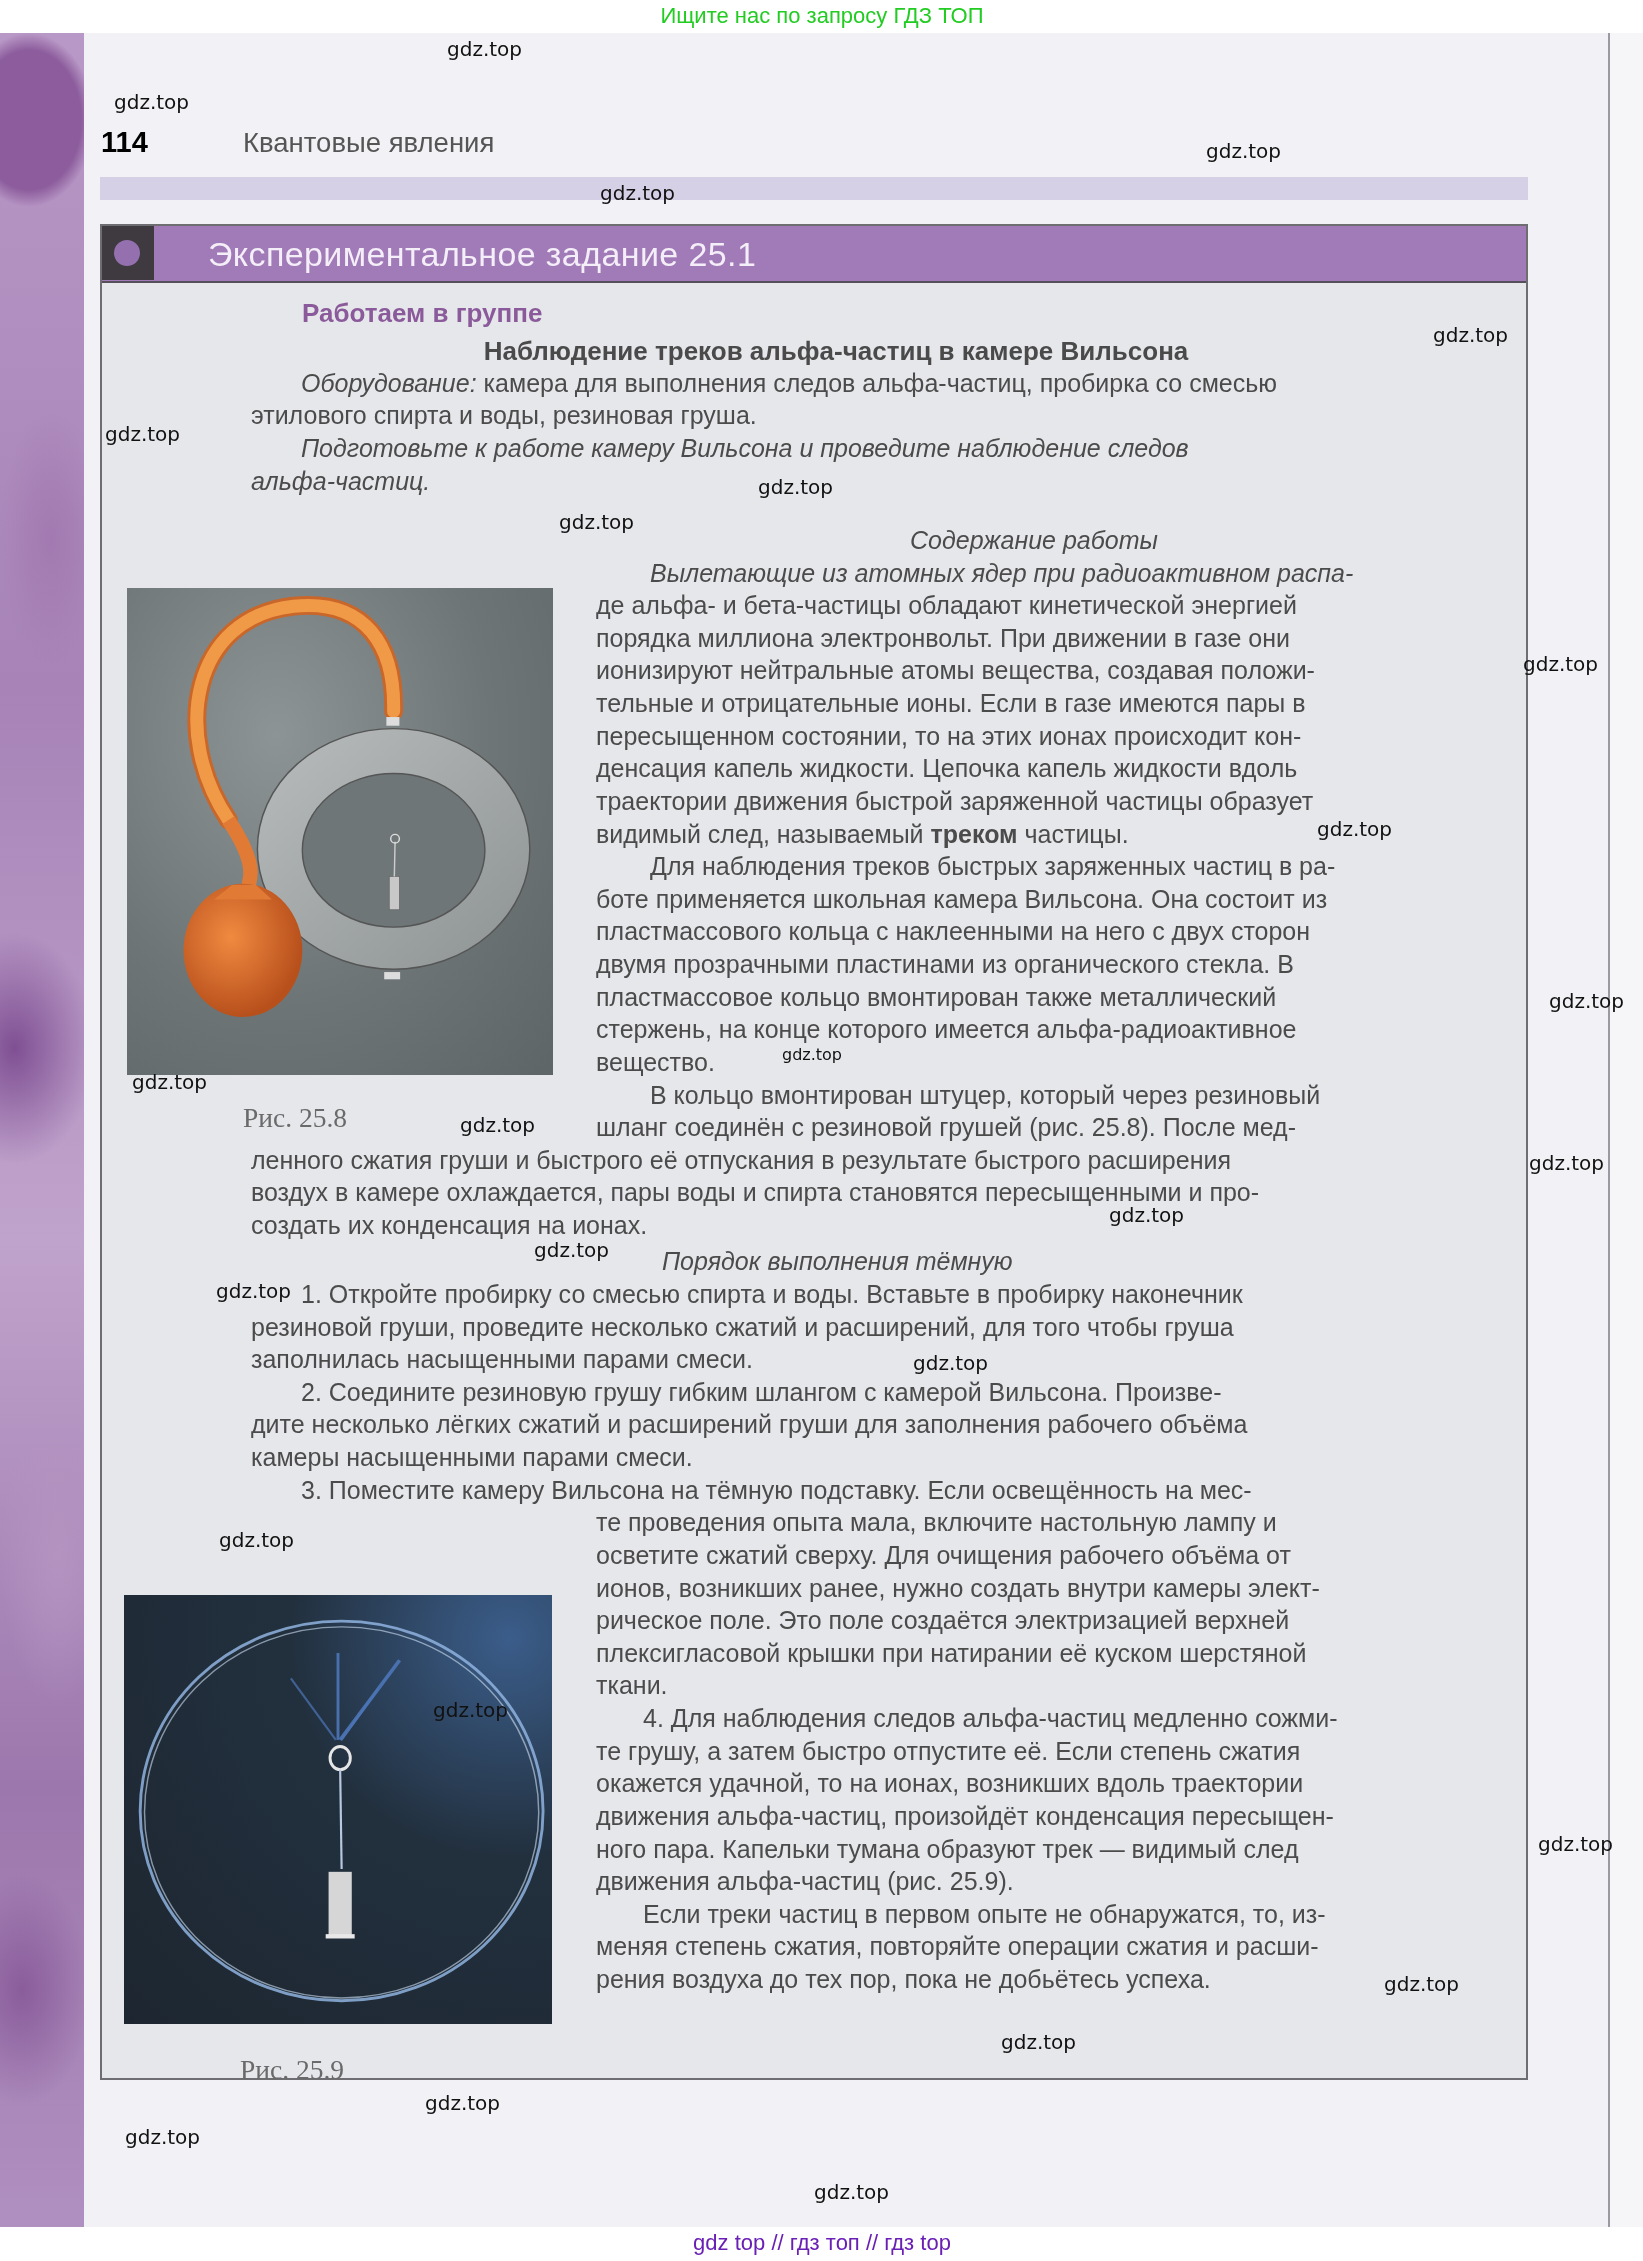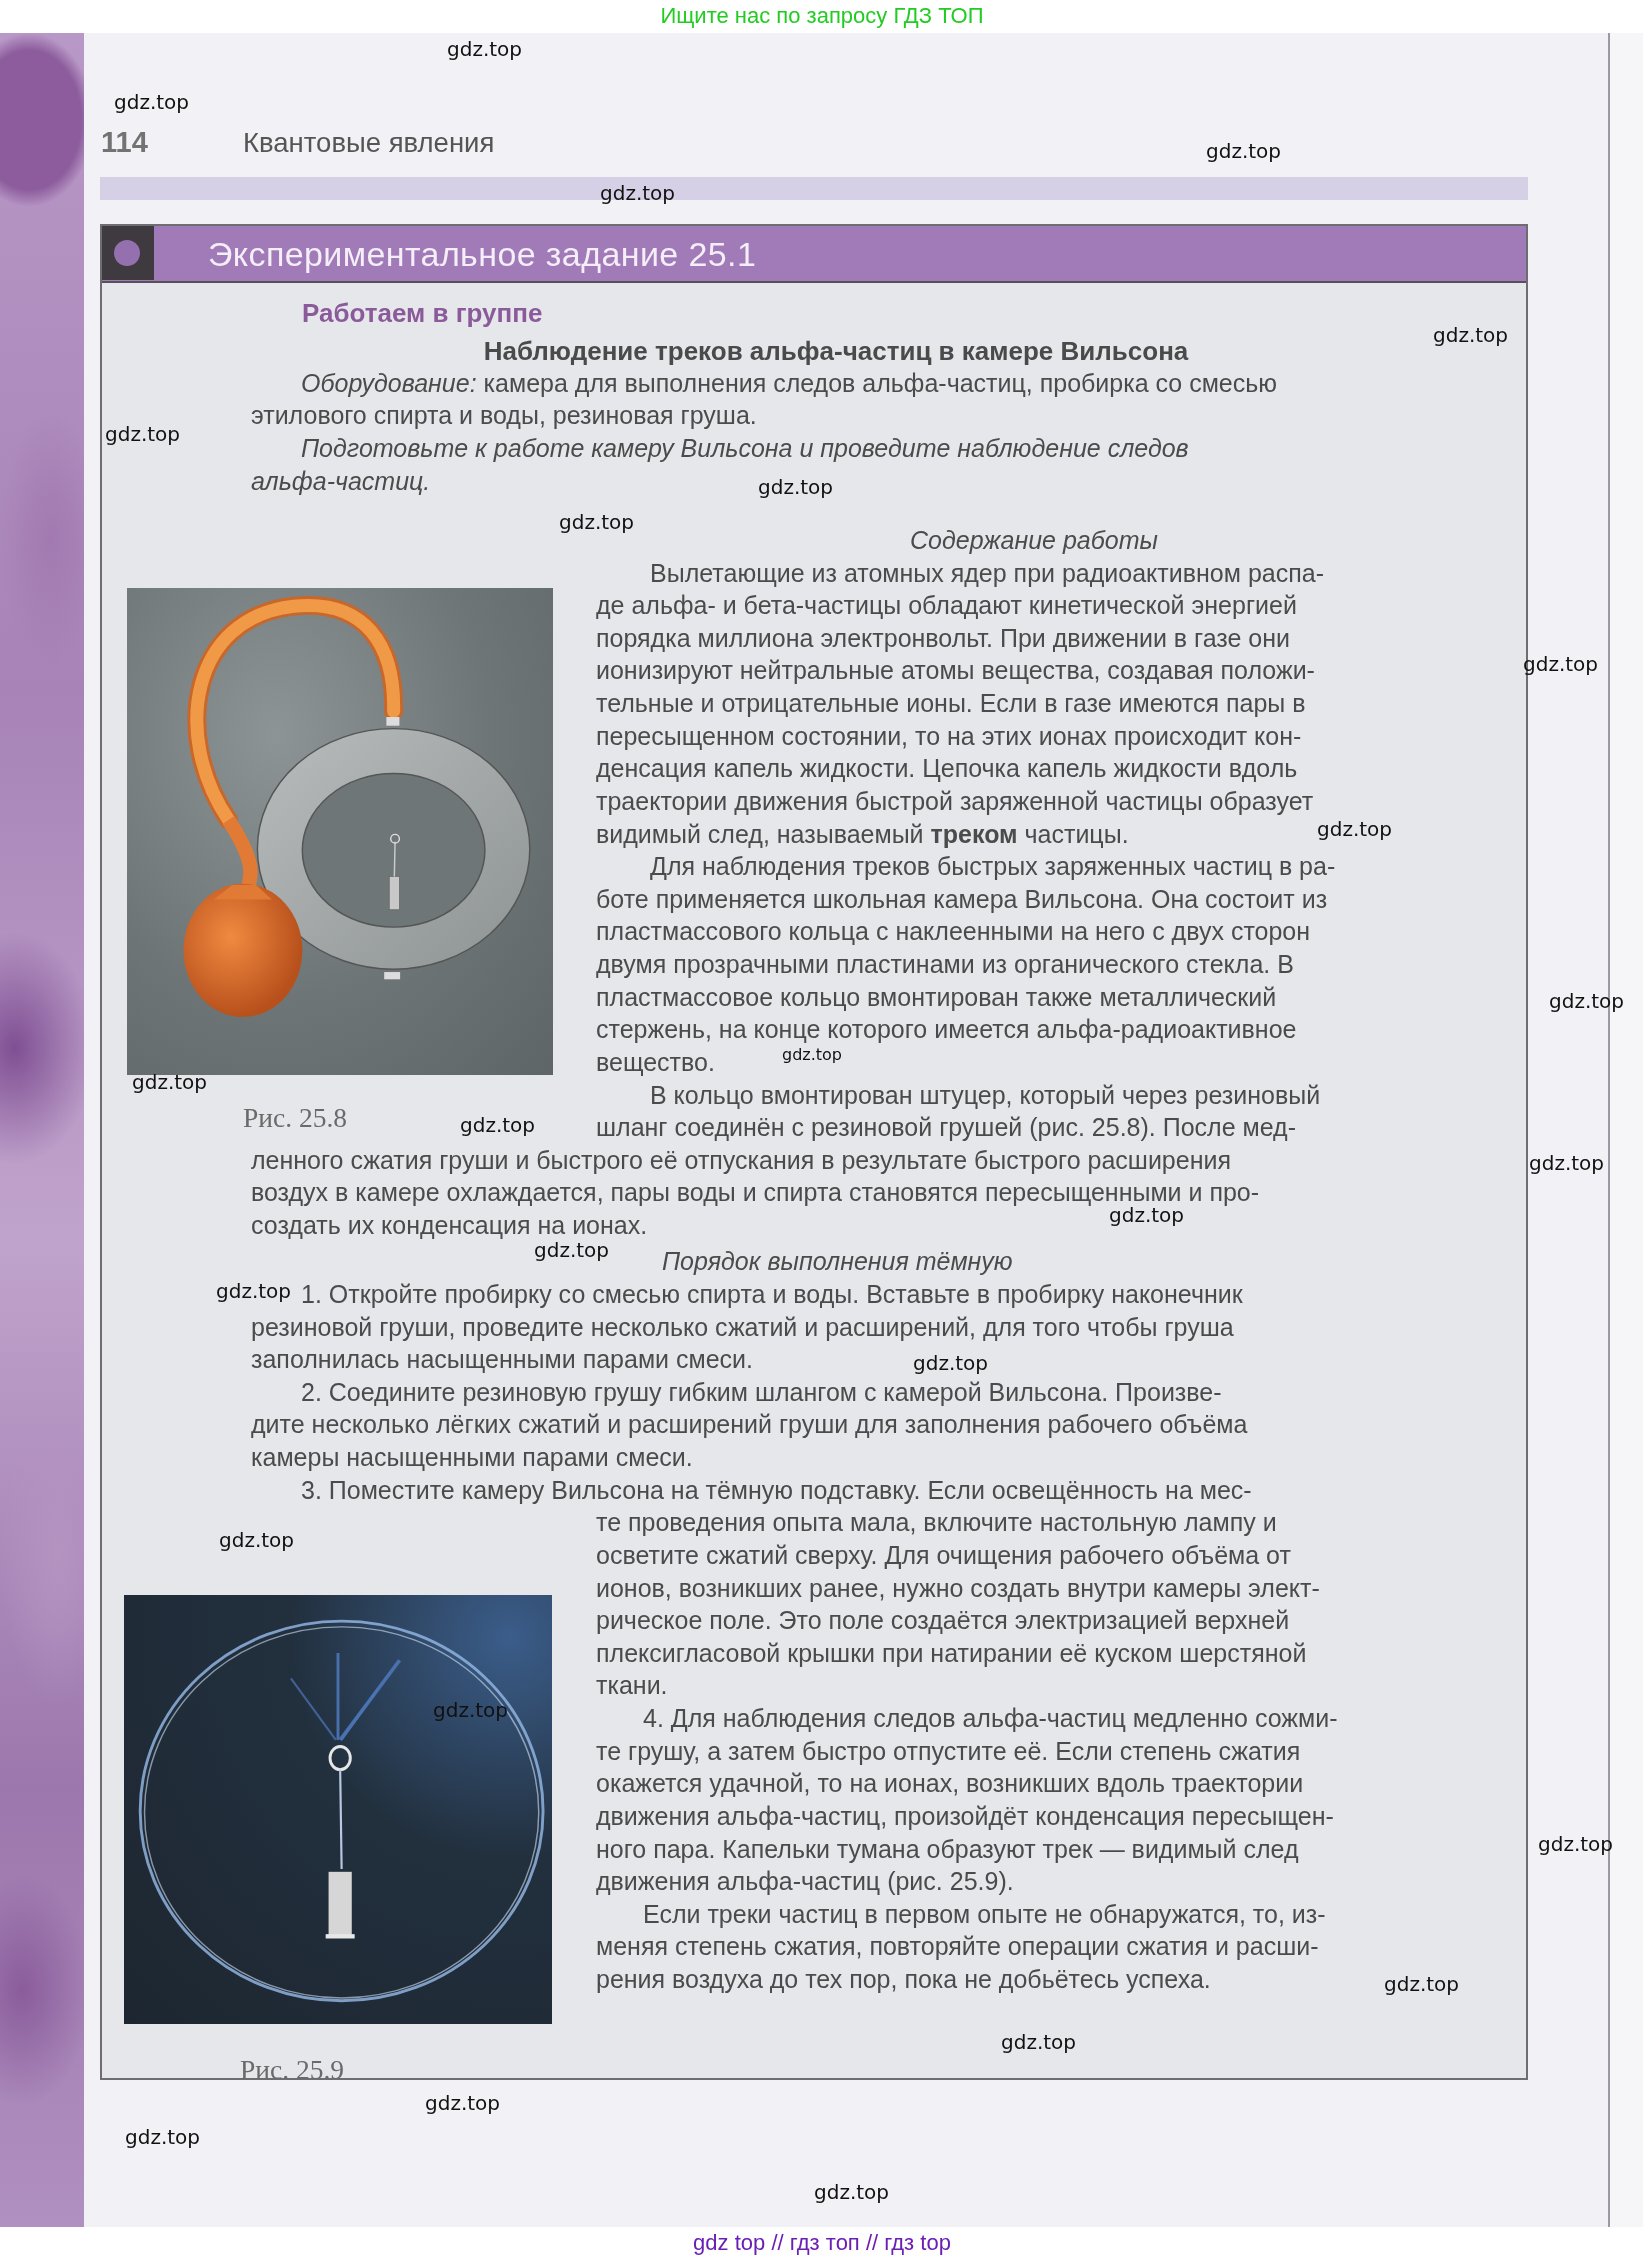--- a/index.html
+++ b/index.html
@@ -16,21 +16,21 @@
     background:
       radial-gradient(ellipse 87px 116px at 29px 87px, #8c5c9c 0%, #8c5c9c 60%, transparent 75%),
       radial-gradient(ellipse 65px 159px at 51px 507px, #a27ab1 0%, transparent 80%),
       radial-gradient(ellipse 101px 145px at 14.5px 1015px, #7f4f93 0%, transparent 80%),
       radial-gradient(ellipse 72px 188px at 58px 1522px, #b493c1 0%, transparent 80%),
       radial-gradient(ellipse 87px 145px at 22px 1957px, #8a5c9b 0%, transparent 80%),
       linear-gradient(180deg, #b898c6 0%, #a783b7 30%, #c0a3cc 55%, #9c77ad 80%, #b090c0 100%); }
   .right-edge { position: absolute; left: 1608px; top: 0; width: 36px; height: 100%; background: #f6f6f9;
     border-left: 2.2px solid #9a9aa2; }
 
-  .page-number { position: absolute; left: 101px; top: 93px; font-size: 29px; font-weight: bold; color: #737373; }
+  .page-number { position: absolute; left: 101px; top: 93px; font-size: 29px; font-weight: bold; color: #000000; }
   .running-head { position: absolute; left: 243px; top: 94px; font-size: 27.5px; color: #555; }
   .lavender-bar { position: absolute; left: 100px; top: 144px; width: 1428px; height: 22.5px; background: #d6d0e6; }
 
   .task-box { position: absolute; left: 100px; top: 191px; width: 1428px; height: 1856px; background: #e6e7eb;
     border: 2.2px solid #6e6e72; border-bottom-width: 2.9px; }
   .box-head { position: absolute; left: 0; top: 0; width: 100%; height: 57px; background: #a17ab8;
     border-bottom: 2.2px solid #55505a; }
   .box-head-square { position: absolute; left: 0; top: 0; width: 52px; height: 54px; background: #3e3a40; }
   .box-head-dot { position: absolute; left: 12.3px; top: 13.8px; width: 26px; height: 26px; border-radius: 50%; background: #9470ae; }
   .box-head-title { position: absolute; left: 106px; top: 8.7px; font-size: 34px; color: #f4eef8; letter-spacing: 0.4px; }
@@ -102,21 +102,21 @@
         <line x1="369" y1="398" x2="370" y2="350" stroke="#ccc" stroke-width="2"></line>
         <circle cx="370" cy="346" r="6" fill="none" stroke="#ddd" stroke-width="2"></circle>
         <path d="M140 320 C180 380 170 400 168 410" stroke="#e07a35" stroke-width="20" fill="none"></path>
         <ellipse cx="160" cy="500" rx="82" ry="92" fill="url(#bulb)"></ellipse>
         <path d="M145 410 L178 410 L200 430 L120 430 Z" fill="#e07a35"></path>
       </svg>
     </div>
     <div class="caption" style="left:141px; top:876px;">Рис.  25.8</div>
 
     <div class="txt ital" style="left:808px; top:298px;">Содержание работы</div>
-    <div class="txt" style="left:548px; top:331px;">Вылетающие из атомных ядер при радиоактивном распа-</div>
+    <div class="txt" style="left:548px; top:331px;font-style:italic;">Вылетающие из атомных ядер при радиоактивном распа-</div>
     <div class="txt" style="left:494px; top:363px;">де альфа- и бета-частицы обладают кинетической энергией</div>
     <div class="txt" style="left:494px; top:396px;">порядка миллиона электронвольт. При движении в газе они</div>
     <div class="txt" style="left:494px; top:428px;">ионизируют нейтральные атомы вещества, создавая положи-</div>
     <div class="txt" style="left:494px; top:461px;">тельные и отрицательные ионы. Если в газе имеются пары в</div>
     <div class="txt" style="left:494px; top:494px;">пересыщенном состоянии, то на этих ионах происходит кон-</div>
     <div class="txt" style="left:494px; top:526px;">денсация капель жидкости. Цепочка капель жидкости вдоль</div>
     <div class="txt" style="left:494px; top:559px;">траектории движения быстрой заряженной частицы образует</div>
     <div class="txt" style="left:494px; top:592px;"><span>видимый след, называемый </span><span class="b">треком</span><span> частицы.</span></div>
 
     <div class="txt" style="left:548px; top:624px;">Для наблюдения треков быстрых заряженных частиц в ра-</div>

